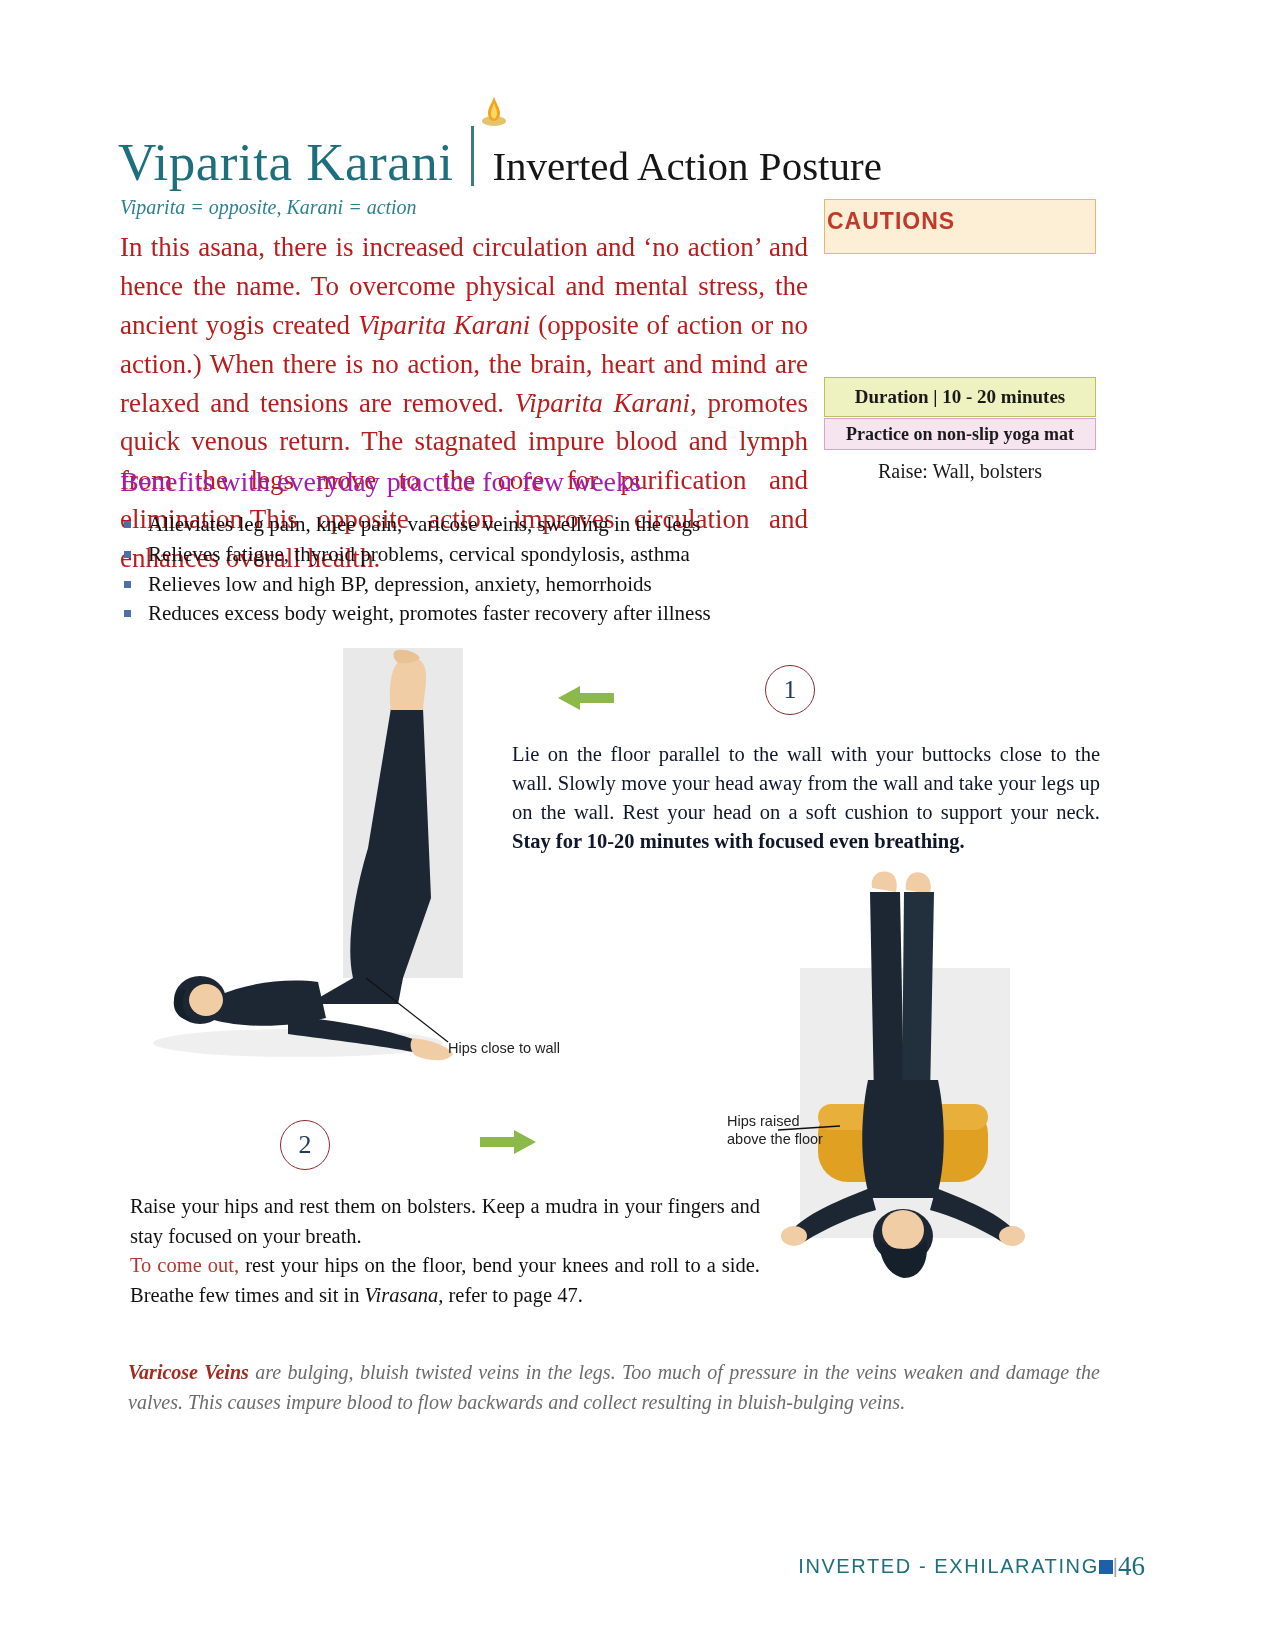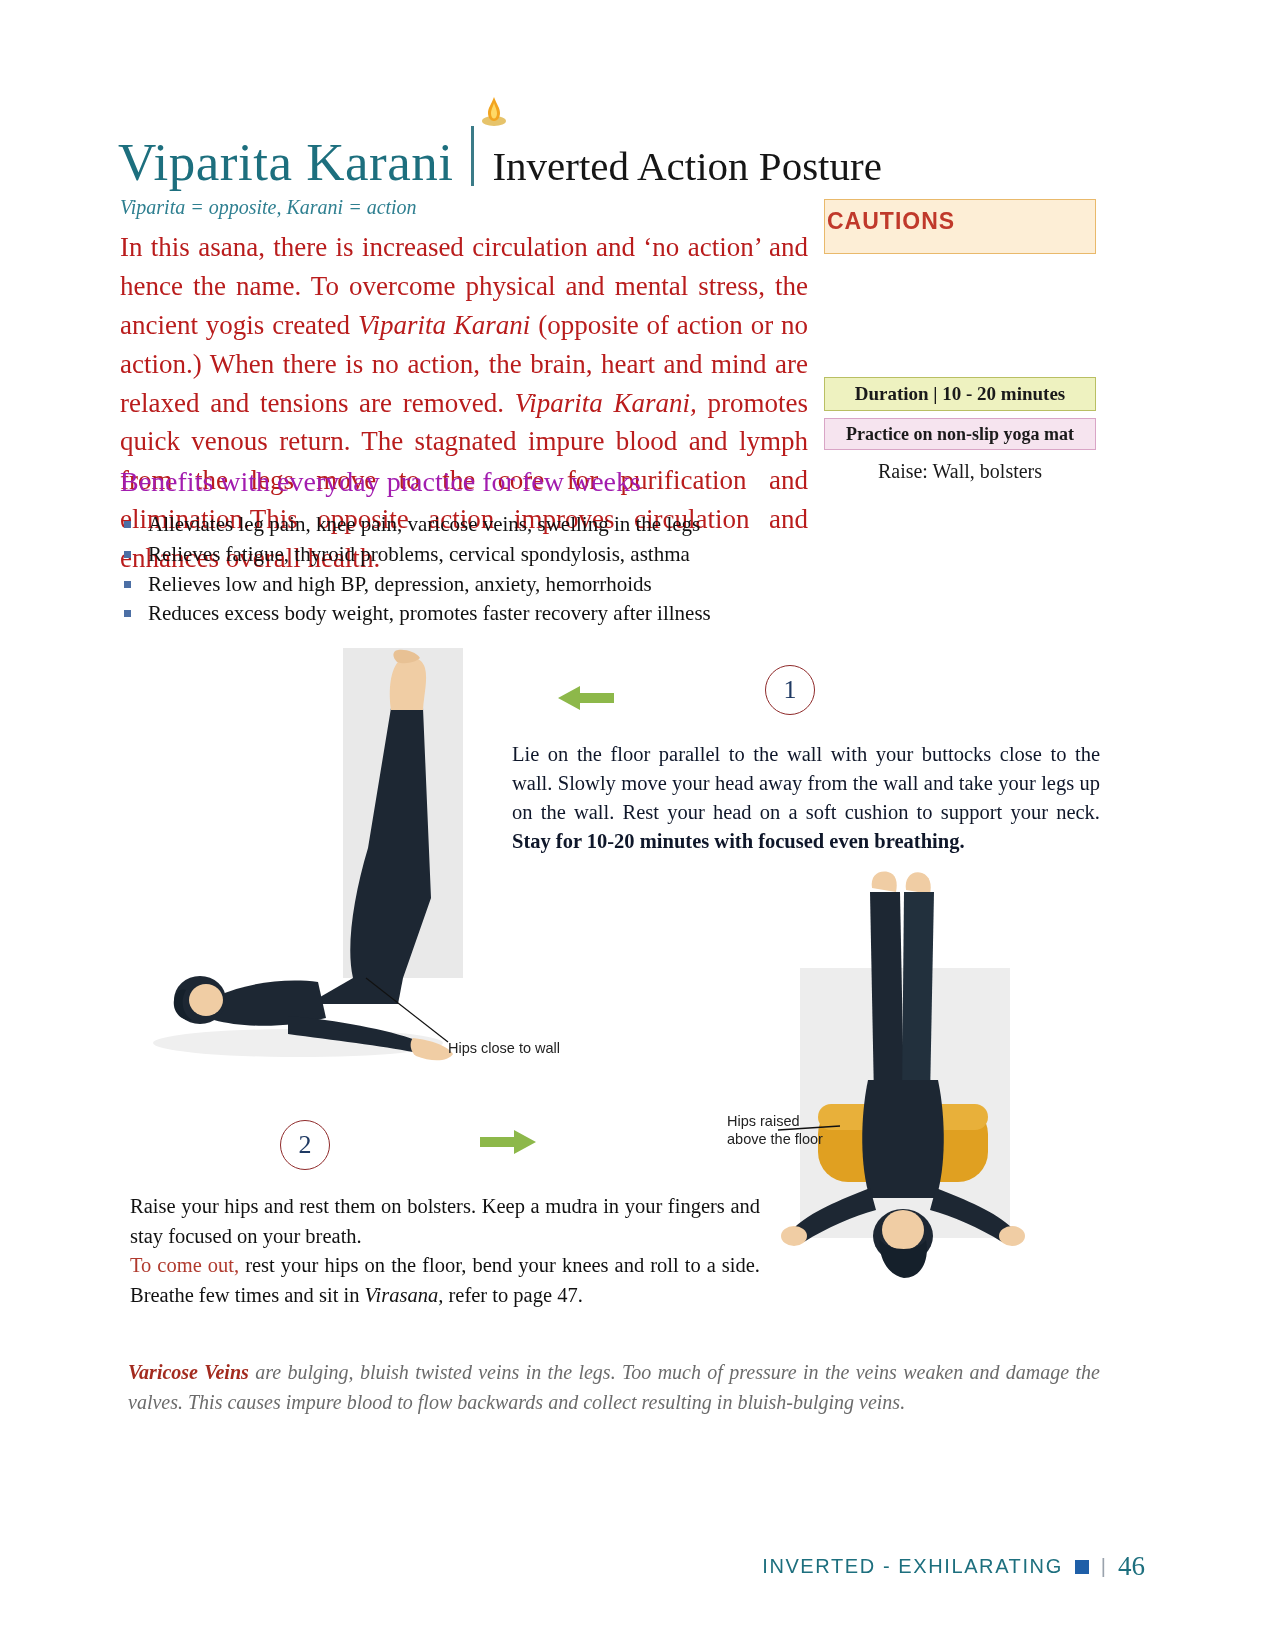--- a/index.html
+++ b/index.html
@@ -109,21 +109,21 @@
     text-align: justify;
     color: #111;
   }
   .cautions p b { font-weight: bold; }
 
   .duration {
     position: absolute;
     left: 824px;
     top: 377px;
     width: 272px;
-    height: 34px;
+    height: 40px;
     background: #eef2c0;
     border: 1px solid #b9bf63;
     box-sizing: border-box;
     display: flex;
     align-items: center;
     justify-content: center;
     font-size: 19px;
     font-weight: bold;
   }
   .mat-note {
@@ -281,21 +281,21 @@
     font-style: italic;
   }
 
   
   .footer {
     position: absolute;
     right: 130px;
     bottom: 68px;
     display: flex;
     align-items: center;
-    gap: 12px;
+    gap: 0;
     font-family: "Liberation Sans", sans-serif;
     text-align: center;
   }
   .footer-text {
     font-size: 20px;
     letter-spacing: 1.6px;
     color: #1d6f7e;
   }
   .footer-sq {
     width: 14px;

